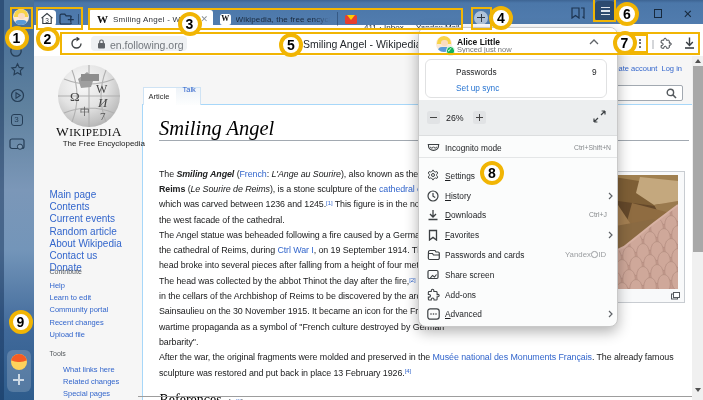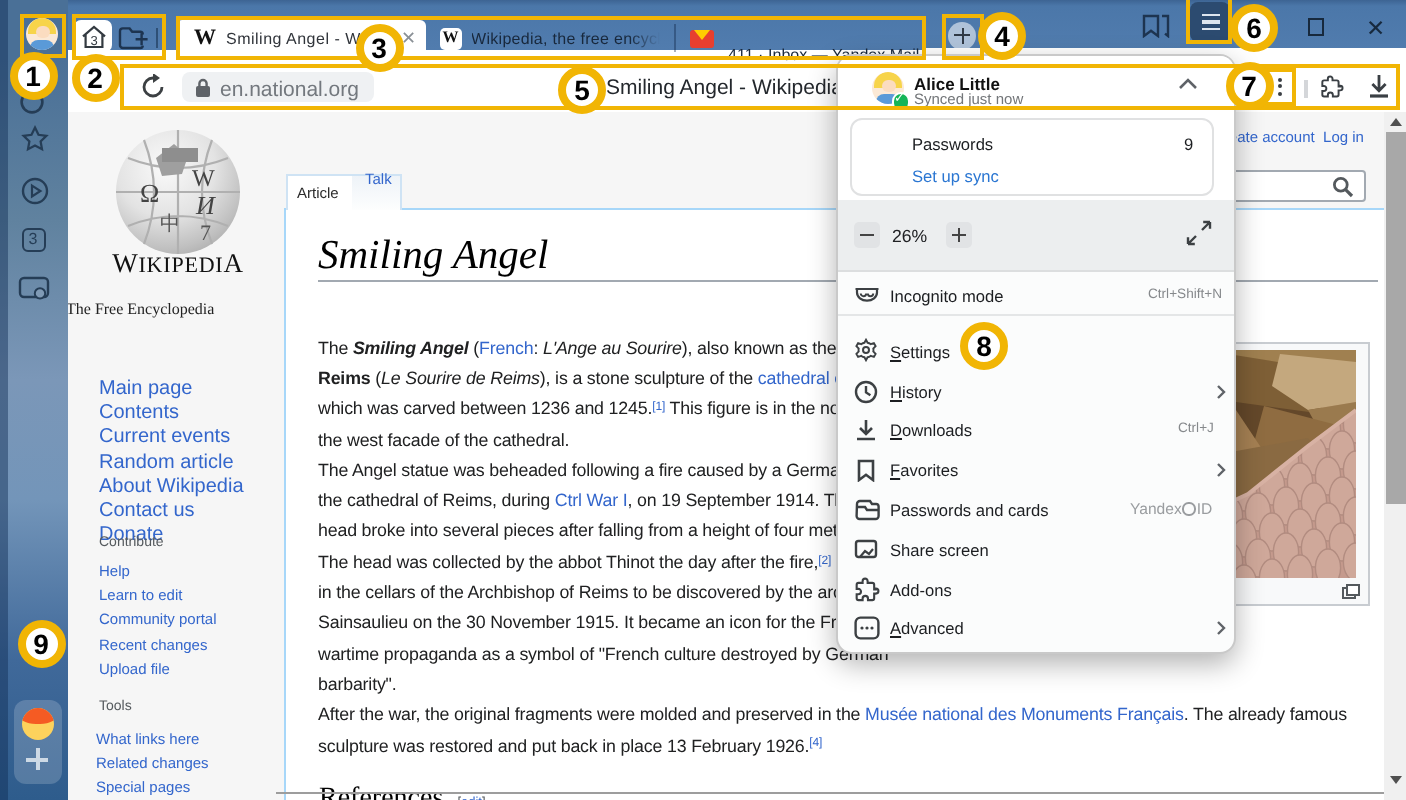--- a/index.html
+++ b/index.html
@@ -69,21 +69,21 @@
 
   <svg class="ab" style="left:70px;top:37px" width="13" height="13" viewBox="0 0 13 13">
     <path d="M11 6.5 A4.5 4.5 0 1 1 6.5 2" fill="none" stroke="#3c4043" stroke-width="1.4"></path>
     <path d="M6.5 -0.5 L10 2 L6.5 4.5 Z" fill="#3c4043"></path>
   </svg>
   <div class="ab" style="left:91px;top:36px;width:96px;height:15px;background:#eff1f3;border-radius:4px"></div>
   <svg class="ab" style="left:97px;top:39px" width="9" height="10" viewBox="0 0 9 10">
     <rect x="1" y="4" width="7" height="5.5" rx="1" fill="#5f6368"></rect>
     <path d="M2.7 4 V2.8 a1.8 1.8 0 0 1 3.6 0 V4" fill="none" stroke="#5f6368" stroke-width="1.2"></path>
   </svg>
-  <div class="ab" style="left:110px;top:38.5px;font-size:10.5px;color:#73787e">en.national.org</div>
+  <div class="ab" style="left:110px;top:38.5px;font-size:10.5px;color:#73787e">en.following.org</div>
   <div class="ab" style="left:303px;top:38px;font-size:10.5px;color:#24282d;white-space:nowrap">Smiling Angel - Wikipedia</div>
 
   <div class="ab" style="left:638.5px;top:38.5px;width:2px;height:2px;border-radius:50%;background:#3a3f44"></div>
   <div class="ab" style="left:638.5px;top:42.3px;width:2px;height:2px;border-radius:50%;background:#3a3f44"></div>
   <div class="ab" style="left:638.5px;top:46.1px;width:2px;height:2px;border-radius:50%;background:#3a3f44"></div>
   <div class="ab" style="left:652px;top:40px;width:1.5px;height:9px;background:#d4d6d9"></div>
   <svg class="ab" style="left:659px;top:37px" width="13" height="13" viewBox="0 0 24 24">
     <path d="M20.5 11.5 h-1.5 V7.5 a1.6 1.6 0 0 0 -1.6 -1.6 h-4 V4.4 a2.15 2.15 0 0 0 -4.3 0 v1.5 H5.6 A1.6 1.6 0 0 0 4 7.5 v3.5 h1.4 a2.3 2.3 0 0 1 0 4.6 H4 v3.5 a1.6 1.6 0 0 0 1.6 1.6 h3.5 v-1.4 a2.3 2.3 0 0 1 4.6 0 v1.4 h3.7 a1.6 1.6 0 0 0 1.6 -1.6 v-4 h1.5 a2.15 2.15 0 0 0 0 -4.3 Z" fill="none" stroke="#3a3f44" stroke-width="1.8"></path>
   </svg>
   <svg class="ab" style="left:684px;top:37px" width="11" height="13" viewBox="0 0 11 13">
@@ -153,32 +153,32 @@
       <path d="M22 16 l9 -7 7 6 -3 9 -10 1 Z" fill="#9f9f9f"></path>
       <path d="M25 11 h18 v7 h-18 Z" fill="#8e8e8e"></path>
       <text x="14" y="38" font-family="Liberation Serif,serif" font-size="13" fill="#444">Ω</text>
       <text x="40" y="30" font-family="Liberation Serif,serif" font-size="12" fill="#444">W</text>
       <text x="42" y="44" font-family="Liberation Serif,serif" font-size="13" font-style="italic" fill="#444">И</text>
       <text x="24" y="52" font-family="Liberation Serif,serif" font-size="10" fill="#555">中</text>
       <text x="44" y="57" font-family="Liberation Serif,serif" font-size="11" fill="#555">7</text>
     </svg>
     <div class="ab" style="left:-1px;top:68px;width:112px;text-align:center;font-family:'Liberation Serif',serif;
          font-size:13.5px;letter-spacing:.4px;color:#111">W<span style="font-size:11px">IKIPEDI</span>A</div>
-    <div class="ab" style="left:-1px;top:94px;width:112px;text-align:left;font-family:Liberation Serif, serif;
+    <div class="ab" style="left:-1px;top:83px;width:112px;text-align:right;font-family:Liberation Sans, sans-serif;
          font-size:8px;color:#222">The Free Encyclopedia</div>
 
     <div class="ab" style="left:15.5px;top:133px;font-size:10px;line-height:12.2px;color:#3366cc">
       Main page<br>Contents<br>Current events<br>Random article<br>About Wikipedia<br>Contact us<br>Donate
     </div>
     <div class="ab" style="left:15.5px;top:212px;font-size:7px;color:#54595d">Contribute</div>
     <div class="ab" style="left:15.5px;top:224px;font-size:7.5px;line-height:12.2px;color:#3366cc">
       Help<br>Learn to edit<br>Community portal<br>Recent changes<br>Upload file
     </div>
     <div class="ab" style="left:15.5px;top:294px;font-size:7px;color:#54595d">Tools</div>
-    <div class="ab" style="left:14px;top:308px;font-size:7.5px;line-height:12.2px;color:#3366cc">
+    <div class="ab" style="left:29px;top:308px;font-size:7.5px;line-height:12.2px;color:#3366cc">
       What links here<br>Related changes<br>Special pages
     </div>
 
     <div class="ab" style="left:125px;top:61px;font-family:'Liberation Serif',serif;font-style:italic;
          font-size:20.5px;color:#000">Smiling Angel</div>
     <div class="ab" style="left:125px;top:83.5px;width:530px;height:1px;background:#a2a9b1"></div>
 
     <div class="ab" style="left:125px;top:110.7px;width:452px;font-size:8.9px;letter-spacing:-0.08px;line-height:15.3px;color:#202122;white-space:nowrap">
       <div>The <b><i>Smiling Angel</i></b> (<a style="color:#3366cc">French</a>: <i>L'Ange au Sourire</i>), also known as the <b>Smile of</b></div>
       <div><b>Reims</b> (<i>Le Sourire de Reims</i>), is a stone sculpture of the <a style="color:#3366cc">cathedral of Reims</a>,</div>

